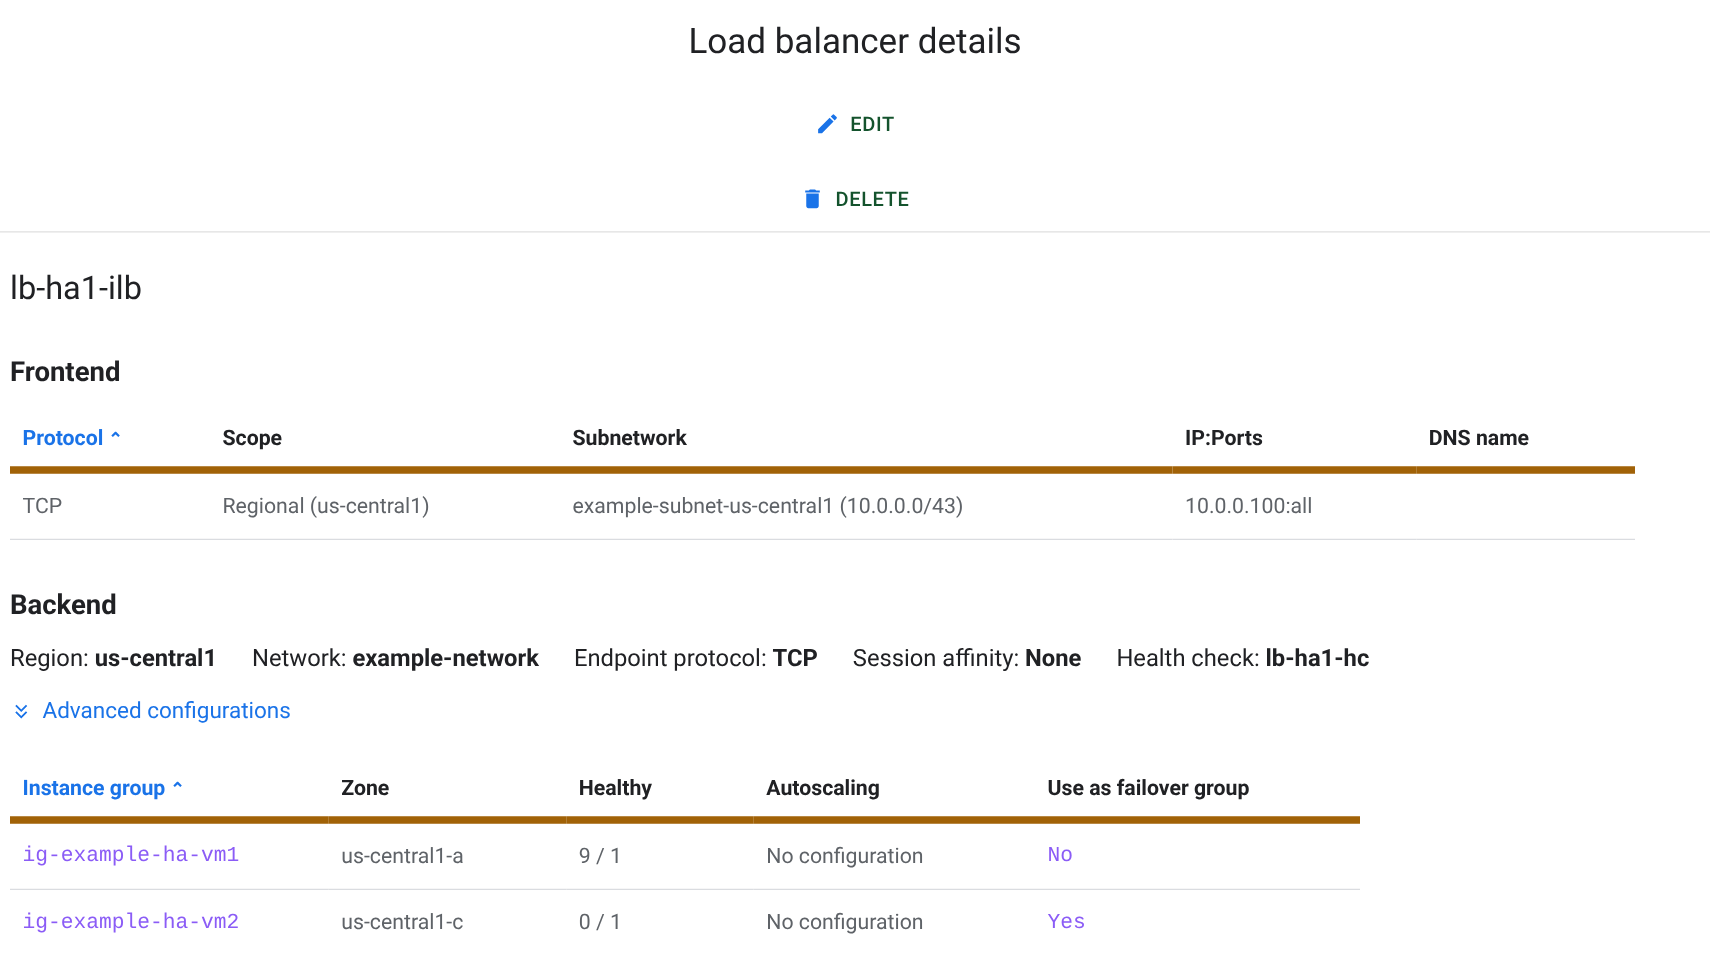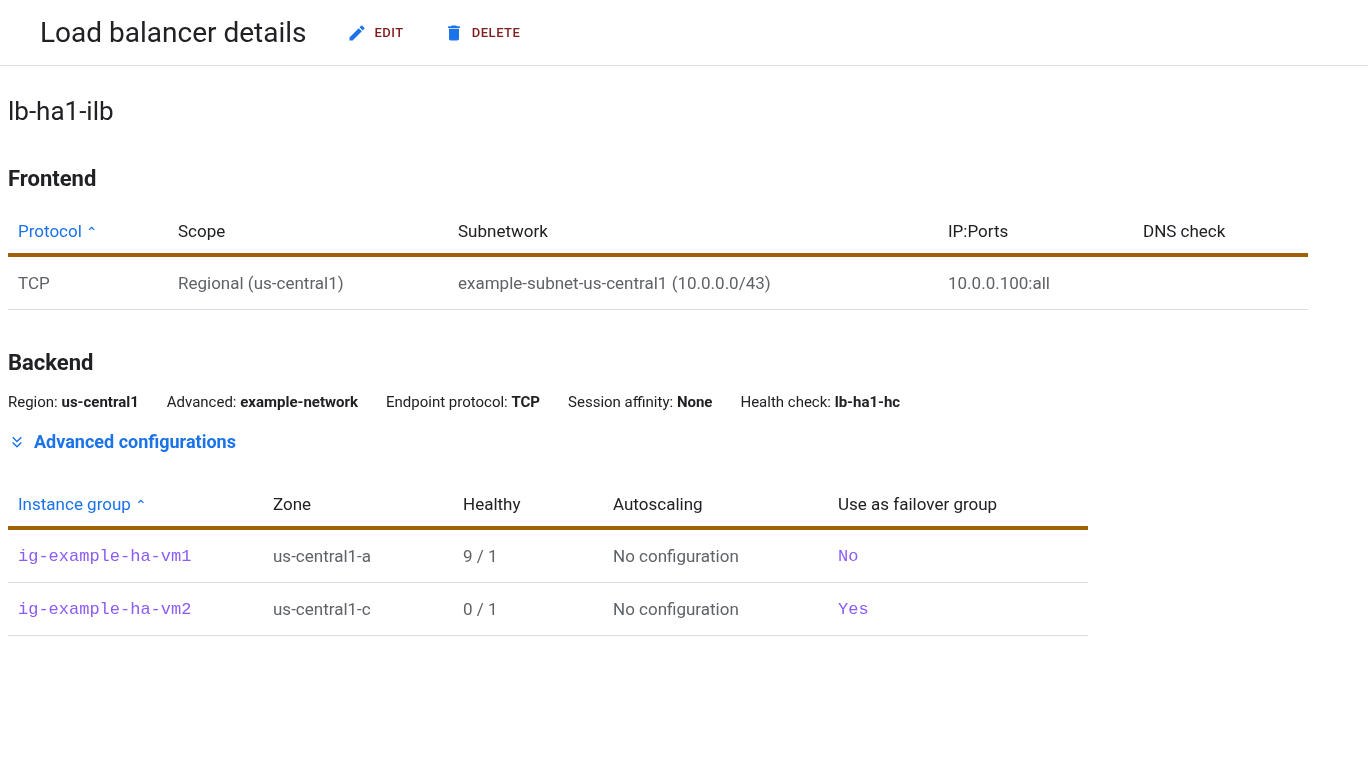--- a/index.html
+++ b/index.html
@@ -8,34 +8,35 @@
       color: #202124;
       background: #fff;
       font-size: 14px;
     }
     .header {
       display: flex;
       align-items: center;
       padding: 16px 40px;
       gap: 40px;
       border-bottom: 1px solid #e0e0e0;
+      flex-direction: column;
     }
     .page-title {
       font-size: 28px;
       font-weight: 400;
       color: #202124;
     }
     .action-button {
       display: flex;
       align-items: center;
       gap: 8px;
       background: none;
       border: none;
-      color: #7f1d1d;
-      font-size: 13px;
+      color: #14532d;
+      font-size: 16px;
       font-weight: 500;
       cursor: pointer;
       letter-spacing: 0.5px;
       font-family: inherit;
     }
     .action-button svg { fill: #1a73e8; }
     .content {
       padding: 30px 8px;
     }
     .lb-name {
@@ -49,57 +50,56 @@
       margin-bottom: 18px;
     }
     table {
       width: 100%;
       max-width: 1300px;
       border-collapse: collapse;
       margin-bottom: 40px;
     }
     th {
       text-align: left;
-      font-weight: 400;
+      font-weight: 700;
       font-size: 17px;
       color: #202124;
       padding: 12px 10px;
-      border-bottom: 4px solid #a16207;
+      border-bottom: 6px solid #a16207;
     }
     th.sortable {
       color: #1a73e8;
       cursor: pointer;
     }
     th.sortable .chevron { color: #1a73e8; font-size: 14px; margin-left: 4px; }
     td {
       padding: 16px 10px;
       font-size: 17px;
       color: #5f6368;
       border-bottom: 1px solid #dadce0;
     }
     td.primary { color: #8b5cf6; font-family: Liberation Mono, monospace; }
     .backend-meta {
       display: flex;
       flex-wrap: wrap;
       gap: 28px;
-      font-size: 15px;
+      font-size: 19px;
       margin-bottom: 20px;
     }
     .backend-meta .item { color: #202124; }
     .backend-meta .item .label { font-weight: 400; }
     .backend-meta .item .value { font-weight: 700; }
     .advanced-link {
       display: flex;
       align-items: center;
       gap: 8px;
       color: #1a73e8;
       font-size: 18px;
       cursor: pointer;
       margin-bottom: 30px;
-      font-weight: bold;
     }
     .advanced-link svg { fill: #1a73e8; }
     .backend-table { max-width: 1080px; }
   </style>
 </head>
 <body>
 
 <div class="header">
   <h1 class="page-title">Load balancer details</h1>
   <button class="action-button">
@@ -122,21 +122,21 @@
   <h3 class="section-title">Frontend</h3>
   <table>
     <thead>
       <tr>
         <th class="sortable" style="width:160px">
           <span>Protocol</span><span class="chevron">⌃</span>
         </th>
         <th style="width:280px">Scope</th>
         <th style="width:490px">Subnetwork</th>
         <th style="width:195px">IP:Ports</th>
-        <th>DNS check</th>
+        <th>DNS name</th>
       </tr>
     </thead>
     <tbody>
       <tr>
         <td>TCP</td>
         <td>Regional (us-central1)</td>
         <td>example-subnet-us-central1 (10.0.0.0/43)</td>
         <td>10.0.0.100:all</td>
         <td></td>
       </tr>
@@ -144,21 +144,21 @@
   </table>
 
   <h3 class="section-title">Backend</h3>
 
   <div class="backend-meta">
     <div class="item">
       <span class="label">Region:</span>
       <span class="value">us-central1</span>
     </div>
     <div class="item">
-      <span class="label">Advanced:</span>
+      <span class="label">Network:</span>
       <span class="value">example-network</span>
     </div>
     <div class="item">
       <span class="label">Endpoint protocol:</span>
       <span class="value">TCP</span>
     </div>
     <div class="item">
       <span class="label">Session affinity:</span>
       <span class="value">None</span>
     </div>

